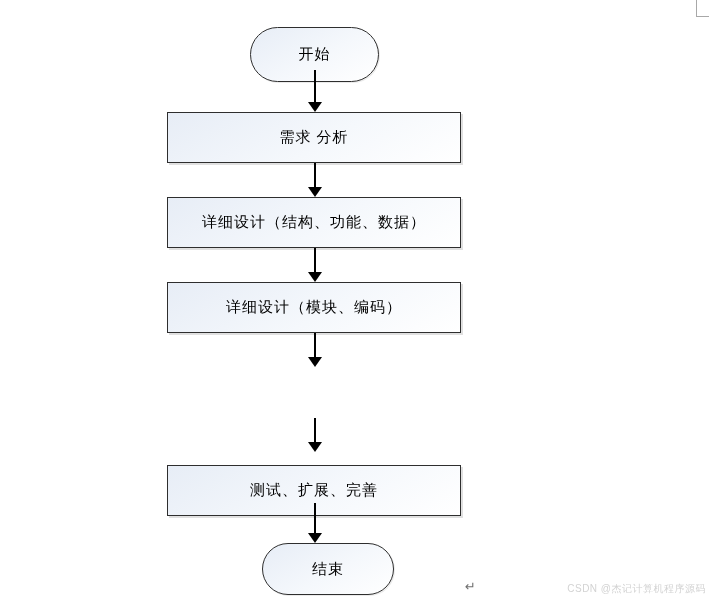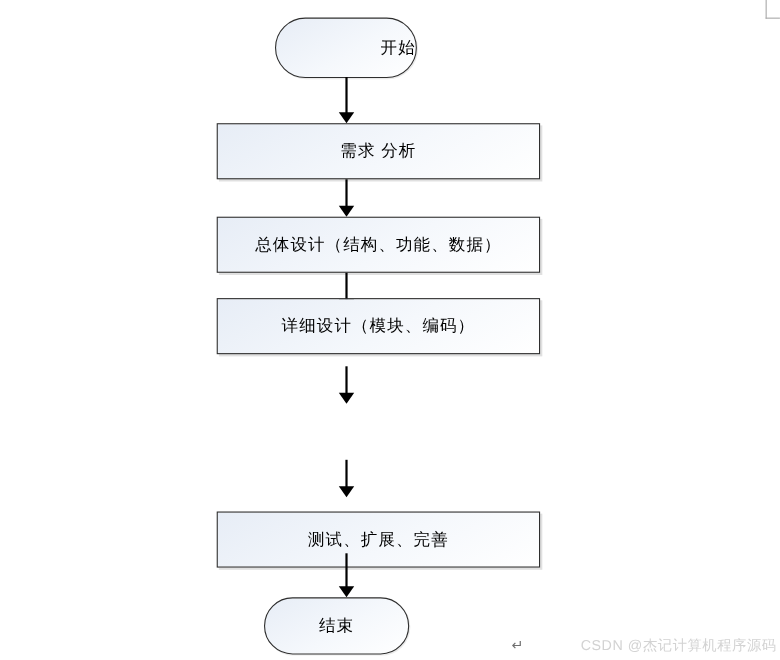--- a/index.html
+++ b/index.html
@@ -29,24 +29,23 @@
   .stadium {
     border-radius: 28px;
     border-width: 1.3px;
     box-shadow: 1px 1px 0 rgba(170,170,170,0.25);
   }
   .box {
     left: 167px;
     width: 294px;
     height: 51px;
     box-shadow: 2px 2px 0 rgba(165,165,165,0.35);
-    margin-left: 30px;
   }
-  .start { left: 250px; top: 16px;  width: 129px; height: 55px; justify-content: flex-end; }
-  .end   { left: 240px; top: 543px; width: 132px; height: 52px; justify-content: center; }
+  .start { left: 250px; top: 27px;  width: 129px; height: 55px; }
+  .end   { left: 262px; top: 543px; width: 132px; height: 52px; justify-content: center; }
 
   
   .arrow { position: absolute; left: 307px; width: 16px; }
   .arrow-line {
     position: absolute;
     left: 7px; top: 0; bottom: 9px;
     width: 2px;
     background: #000000;
   }
   .arrow-head {
@@ -68,21 +67,21 @@
   }
   .return-mark {
     position: absolute;
     left: 465px; top: 579px;
     font-size: 13px;
     color: #6f6f6f;
   }
   .watermark {
     position: absolute;
     right: 3px; bottom: 4px;
-    font-size: 13px;
+    font-size: 10px;
     color: #d3d3d3;
     letter-spacing: 0.5px;
     white-space: nowrap;
   }
 </style>
 </head>
 <body>
 
 <div class="canvas">
 
@@ -100,29 +99,29 @@
   <div class="node box" style="top:112px">
     <span>需求 分析</span>
   </div>
 
   <div class="arrow" style="top:163px;height:34px">
     <div class="arrow-line"></div>
     <div class="arrow-head"></div>
   </div>
 
   <div class="node box" style="top:197px">
-    <span>总体设计（结构、功能、数据）</span>
+    <span>详细设计（结构、功能、数据）</span>
   </div>
 
   <div class="arrow" style="top:248px;height:34px">
     <div class="arrow-line"></div>
     <div class="arrow-head"></div>
   </div>
 
-  <div class="node box" style="top:271px">
+  <div class="node box" style="top:282px">
     <span>详细设计（模块、编码）</span>
   </div>
 
   <div class="arrow" style="top:333px;height:34px">
     <div class="arrow-line"></div>
     <div class="arrow-head"></div>
   </div>
 
 
   <div class="arrow" style="top:418px;height:34px">

